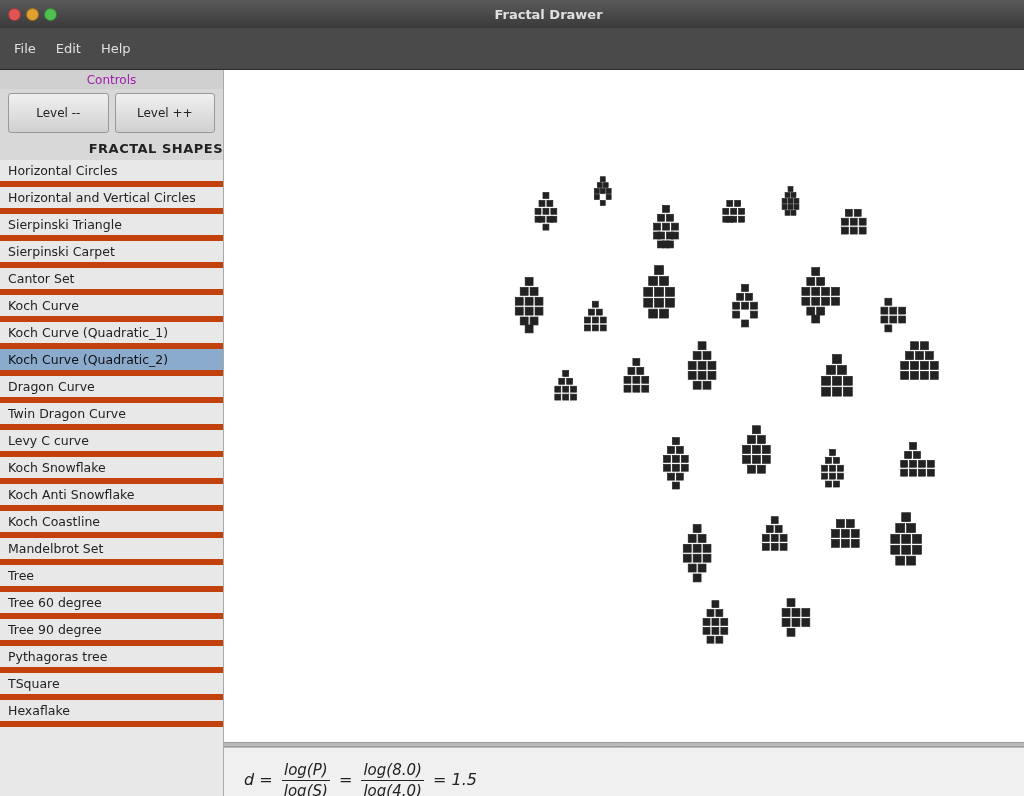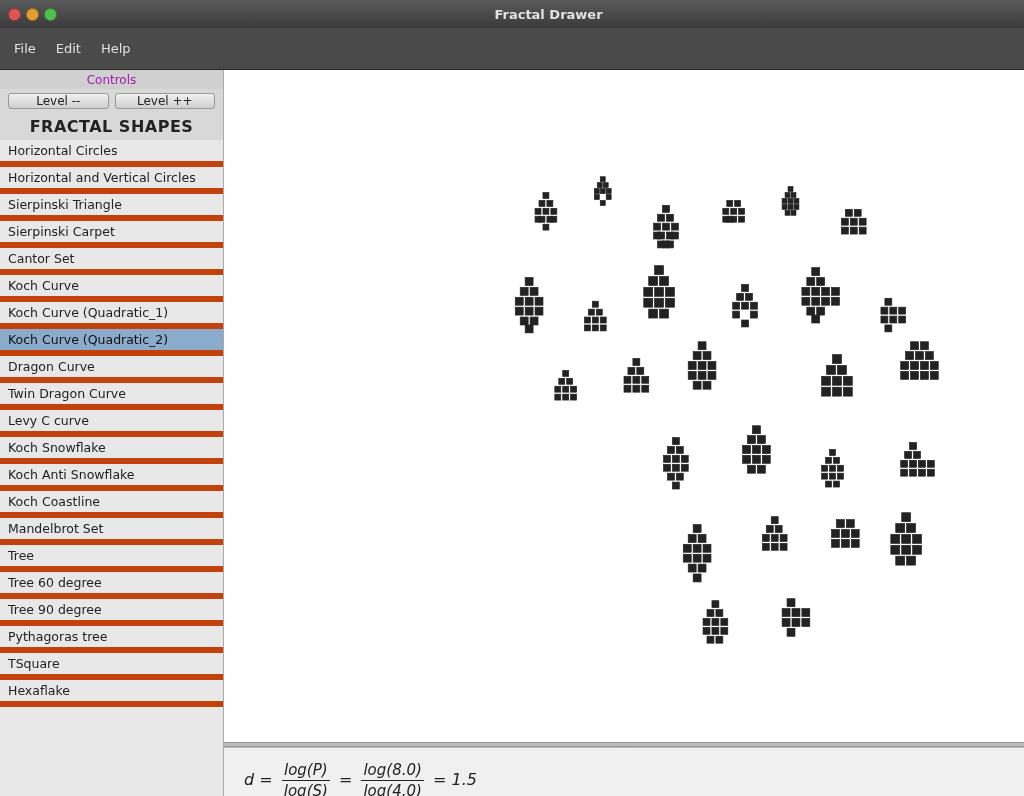--- a/index.html
+++ b/index.html
@@ -73,32 +73,32 @@
       background: #d0d0d0;
     }
     .level-buttons {
       display: flex;
       gap: 6px;
       padding: 4px 8px;
       background: #d8d8d8;
     }
     .level-btn {
       flex: 1;
-      padding: 0 0;
+      padding: 12px 0;
       font-size: 12px;
       background: linear-gradient(to bottom, #f0f0f0, #d0d0d0);
       border: 1px solid #999;
       border-radius: 3px;
       cursor: pointer;
       color: #222;
       text-align: center;
     }
     .fractal-shapes-header {
-      text-align: center;
-      font-size: 16px;
+      text-align: right;
+      font-size: 13px;
       font-weight: bold;
       color: #222;
       padding: 4px 0;
       background: #d8d8d8;
       letter-spacing: 0.5px;
     }
     .fractal-list {
       flex: 1;
       overflow-y: auto;
       background: #e8e8e8;

